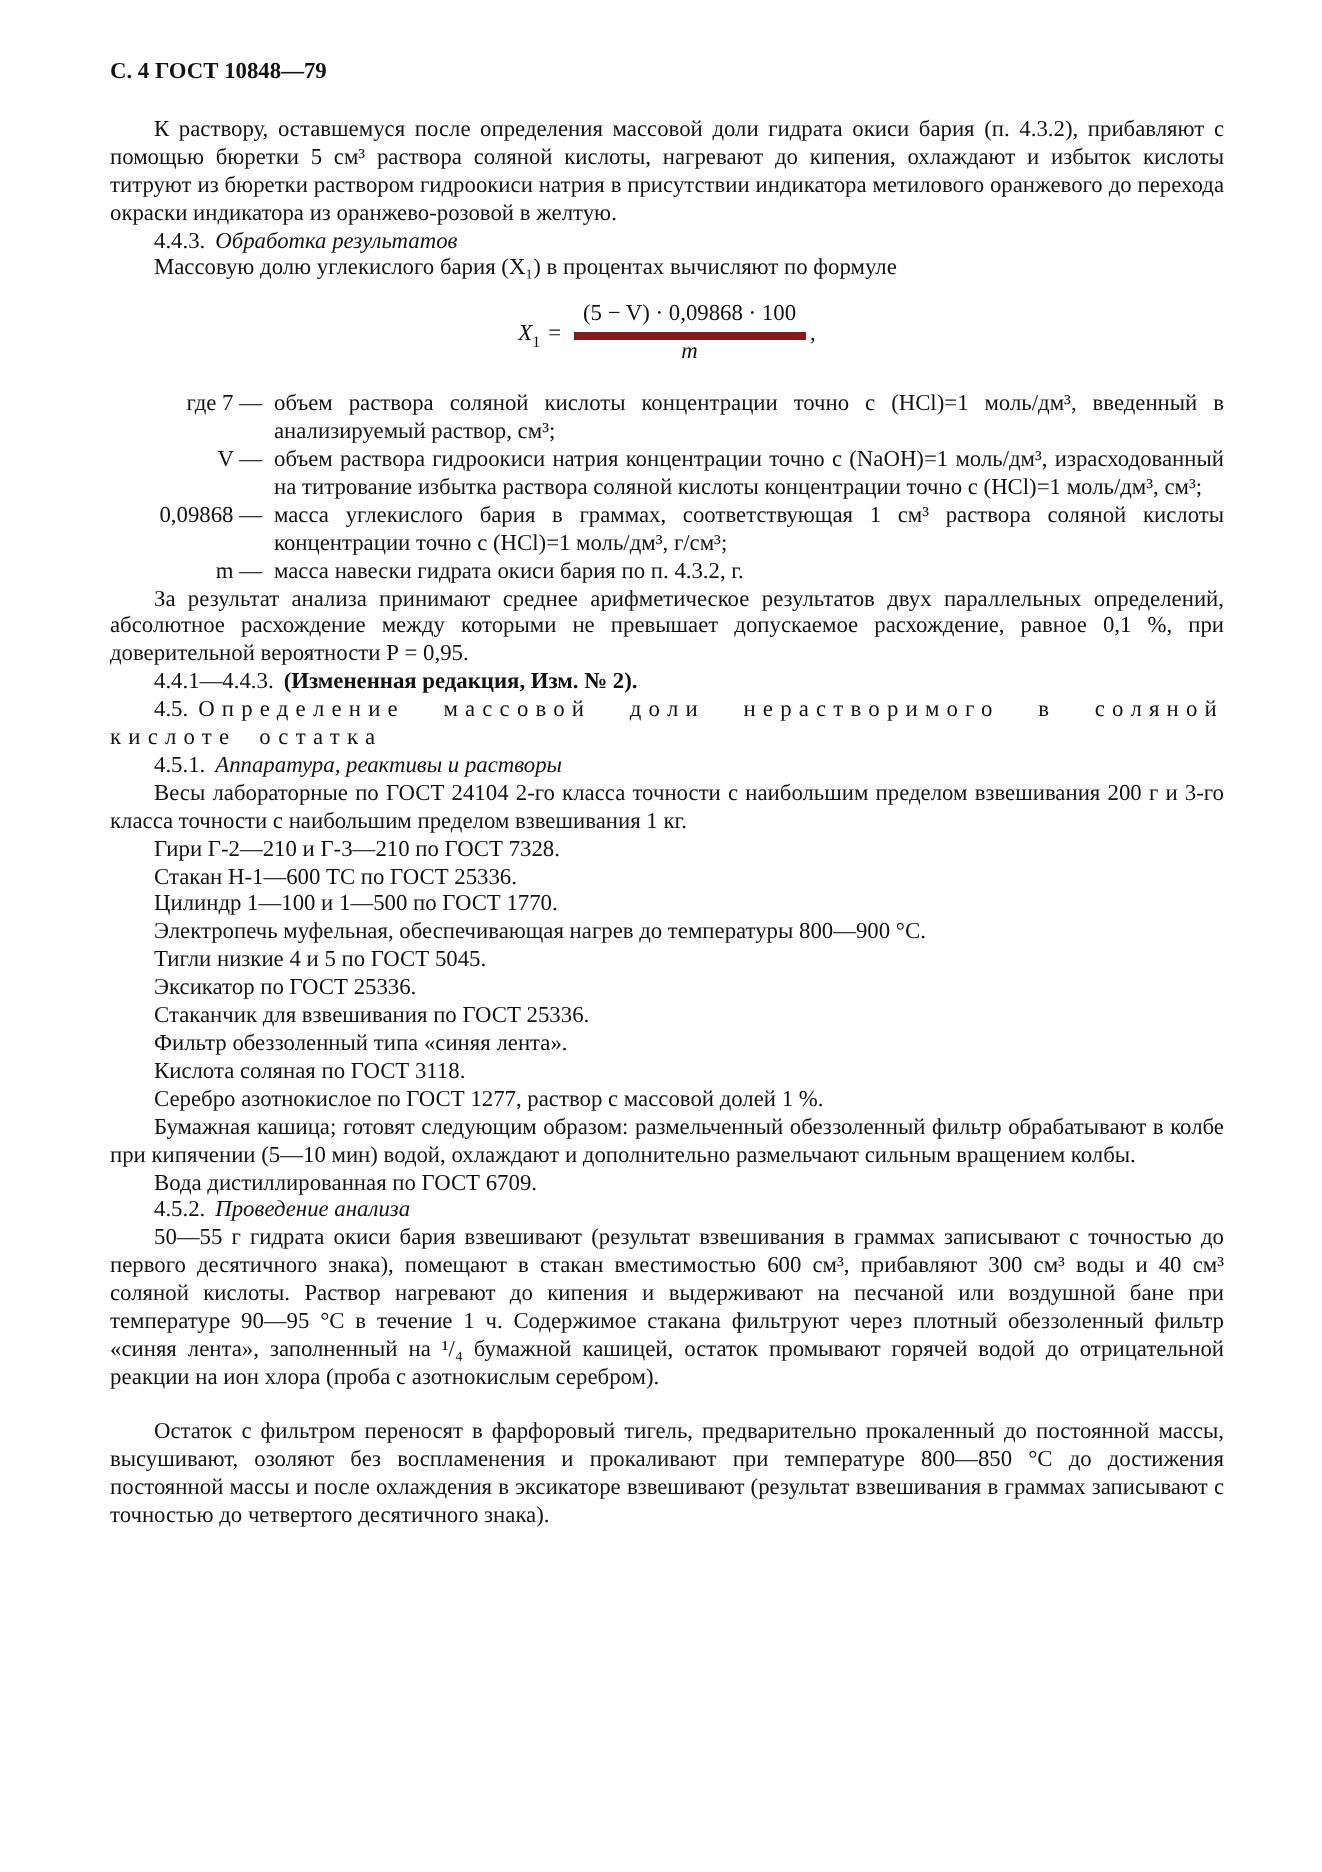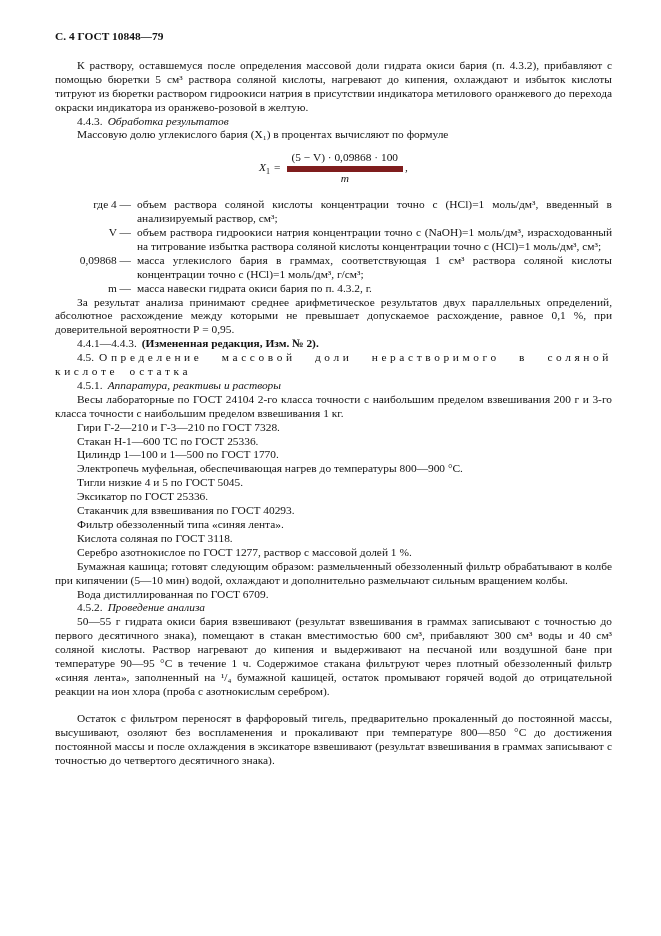--- a/index.html
+++ b/index.html
@@ -38,21 +38,21 @@
   .f-var { font-style: italic; }
   .f-eq { margin: 0 4px; }
   .frac {
     display: inline-block;
     vertical-align: middle;
     text-align: center;
     margin: 0 2px;
   }
   .frac-num {
     display: block;
-    border-bottom: 6px solid #7f1d1d;
+    border-bottom: 4px solid #7f1d1d;
     padding: 0 5px 1px 5px;
   }
   .frac-den { display: block; font-style: italic; }
   .where { margin: 2px 0 0 0; }
   .where-row { display: flex; }
   .where-term {
     flex: 0 0 82px;
     text-align: right;
     padding-right: 6px;
     white-space: nowrap;
@@ -74,21 +74,21 @@
   <p><span class="num">4.4.3.</span><span class="it">Обработка результатов</span></p>
 
   <p>Массовую долю углекислого бария (X₁) в процентах вычисляют по формуле</p>
 
   <div class="formula-row">
     <span class="f-var">X</span><sub>1</sub><span class="f-eq">=</span><span class="frac"><span class="frac-num">(5 − V) · 0,09868 · 100</span><span class="frac-den">m</span></span><span>,</span>
   </div>
 
   <div class="where">
     <div class="where-row">
-      <span class="where-term">где 4 —</span>
+      <span class="where-term">где 7 —</span>
       <span class="where-text">объем раствора соляной кислоты концентрации точно с (HCl)=1 моль/дм³, введенный в анализируемый раствор, см³;</span>
     </div>
     <div class="where-row">
       <span class="where-term">V —</span>
       <span class="where-text">объем раствора гидроокиси натрия концентрации точно с (NaOH)=1 моль/дм³, израсходованный на титрование избытка раствора соляной кислоты концентрации точно с (HCl)=1 моль/дм³, см³;</span>
     </div>
     <div class="where-row">
       <span class="where-term">0,09868 —</span>
       <span class="where-text">масса углекислого бария в граммах, соответствующая 1 см³ раствора соляной кислоты концентрации точно с (HCl)=1 моль/дм³, г/см³;</span>
     </div>
@@ -106,21 +106,21 @@
 
   <p><span class="num">4.5.1.</span><span class="it">Аппаратура, реактивы и растворы</span></p>
 
   <p>Весы лабораторные по ГОСТ 24104 2-го класса точности с наибольшим пределом взвешивания 200 г и 3-го класса точности с наибольшим пределом взвешивания 1 кг.</p>
   <p>Гири Г-2—210 и Г-3—210 по ГОСТ 7328.</p>
   <p>Стакан Н-1—600 ТС по ГОСТ 25336.</p>
   <p>Цилиндр 1—100 и 1—500 по ГОСТ 1770.</p>
   <p>Электропечь муфельная, обеспечивающая нагрев до температуры 800—900 °С.</p>
   <p>Тигли низкие 4 и 5 по ГОСТ 5045.</p>
   <p>Эксикатор по ГОСТ 25336.</p>
-  <p>Стаканчик для взвешивания по ГОСТ 40293.</p>
+  <p>Стаканчик для взвешивания по ГОСТ 25336.</p>
   <p>Фильтр обеззоленный типа «синяя лента».</p>
   <p>Кислота соляная по ГОСТ 3118.</p>
   <p>Серебро азотнокислое по ГОСТ 1277, раствор с массовой долей 1 %.</p>
   <p>Бумажная кашица; готовят следующим образом: размельченный обеззоленный фильтр обрабатывают в колбе при кипячении (5—10 мин) водой, охлаждают и дополнительно размельчают сильным вращением колбы.</p>
   <p>Вода дистиллированная по ГОСТ 6709.</p>
 
   <p><span class="num">4.5.2.</span><span class="it">Проведение анализа</span></p>
 
   <p>50—55 г гидрата окиси бария взвешивают (результат взвешивания в граммах записывают с точностью до первого десятичного знака), помещают в стакан вместимостью 600 см³, прибавляют 300 см³ воды и 40 см³ соляной кислоты. Раствор нагревают до кипения и выдерживают на песчаной или воздушной бане при температуре 90—95 °С в течение 1 ч. Содержимое стакана фильтруют через плотный обеззоленный фильтр «синяя лента», заполненный на ¹/₄ бумажной кашицей, остаток промывают горячей водой до отрицательной реакции на ион хлора (проба с азотнокислым серебром).</p>
 

